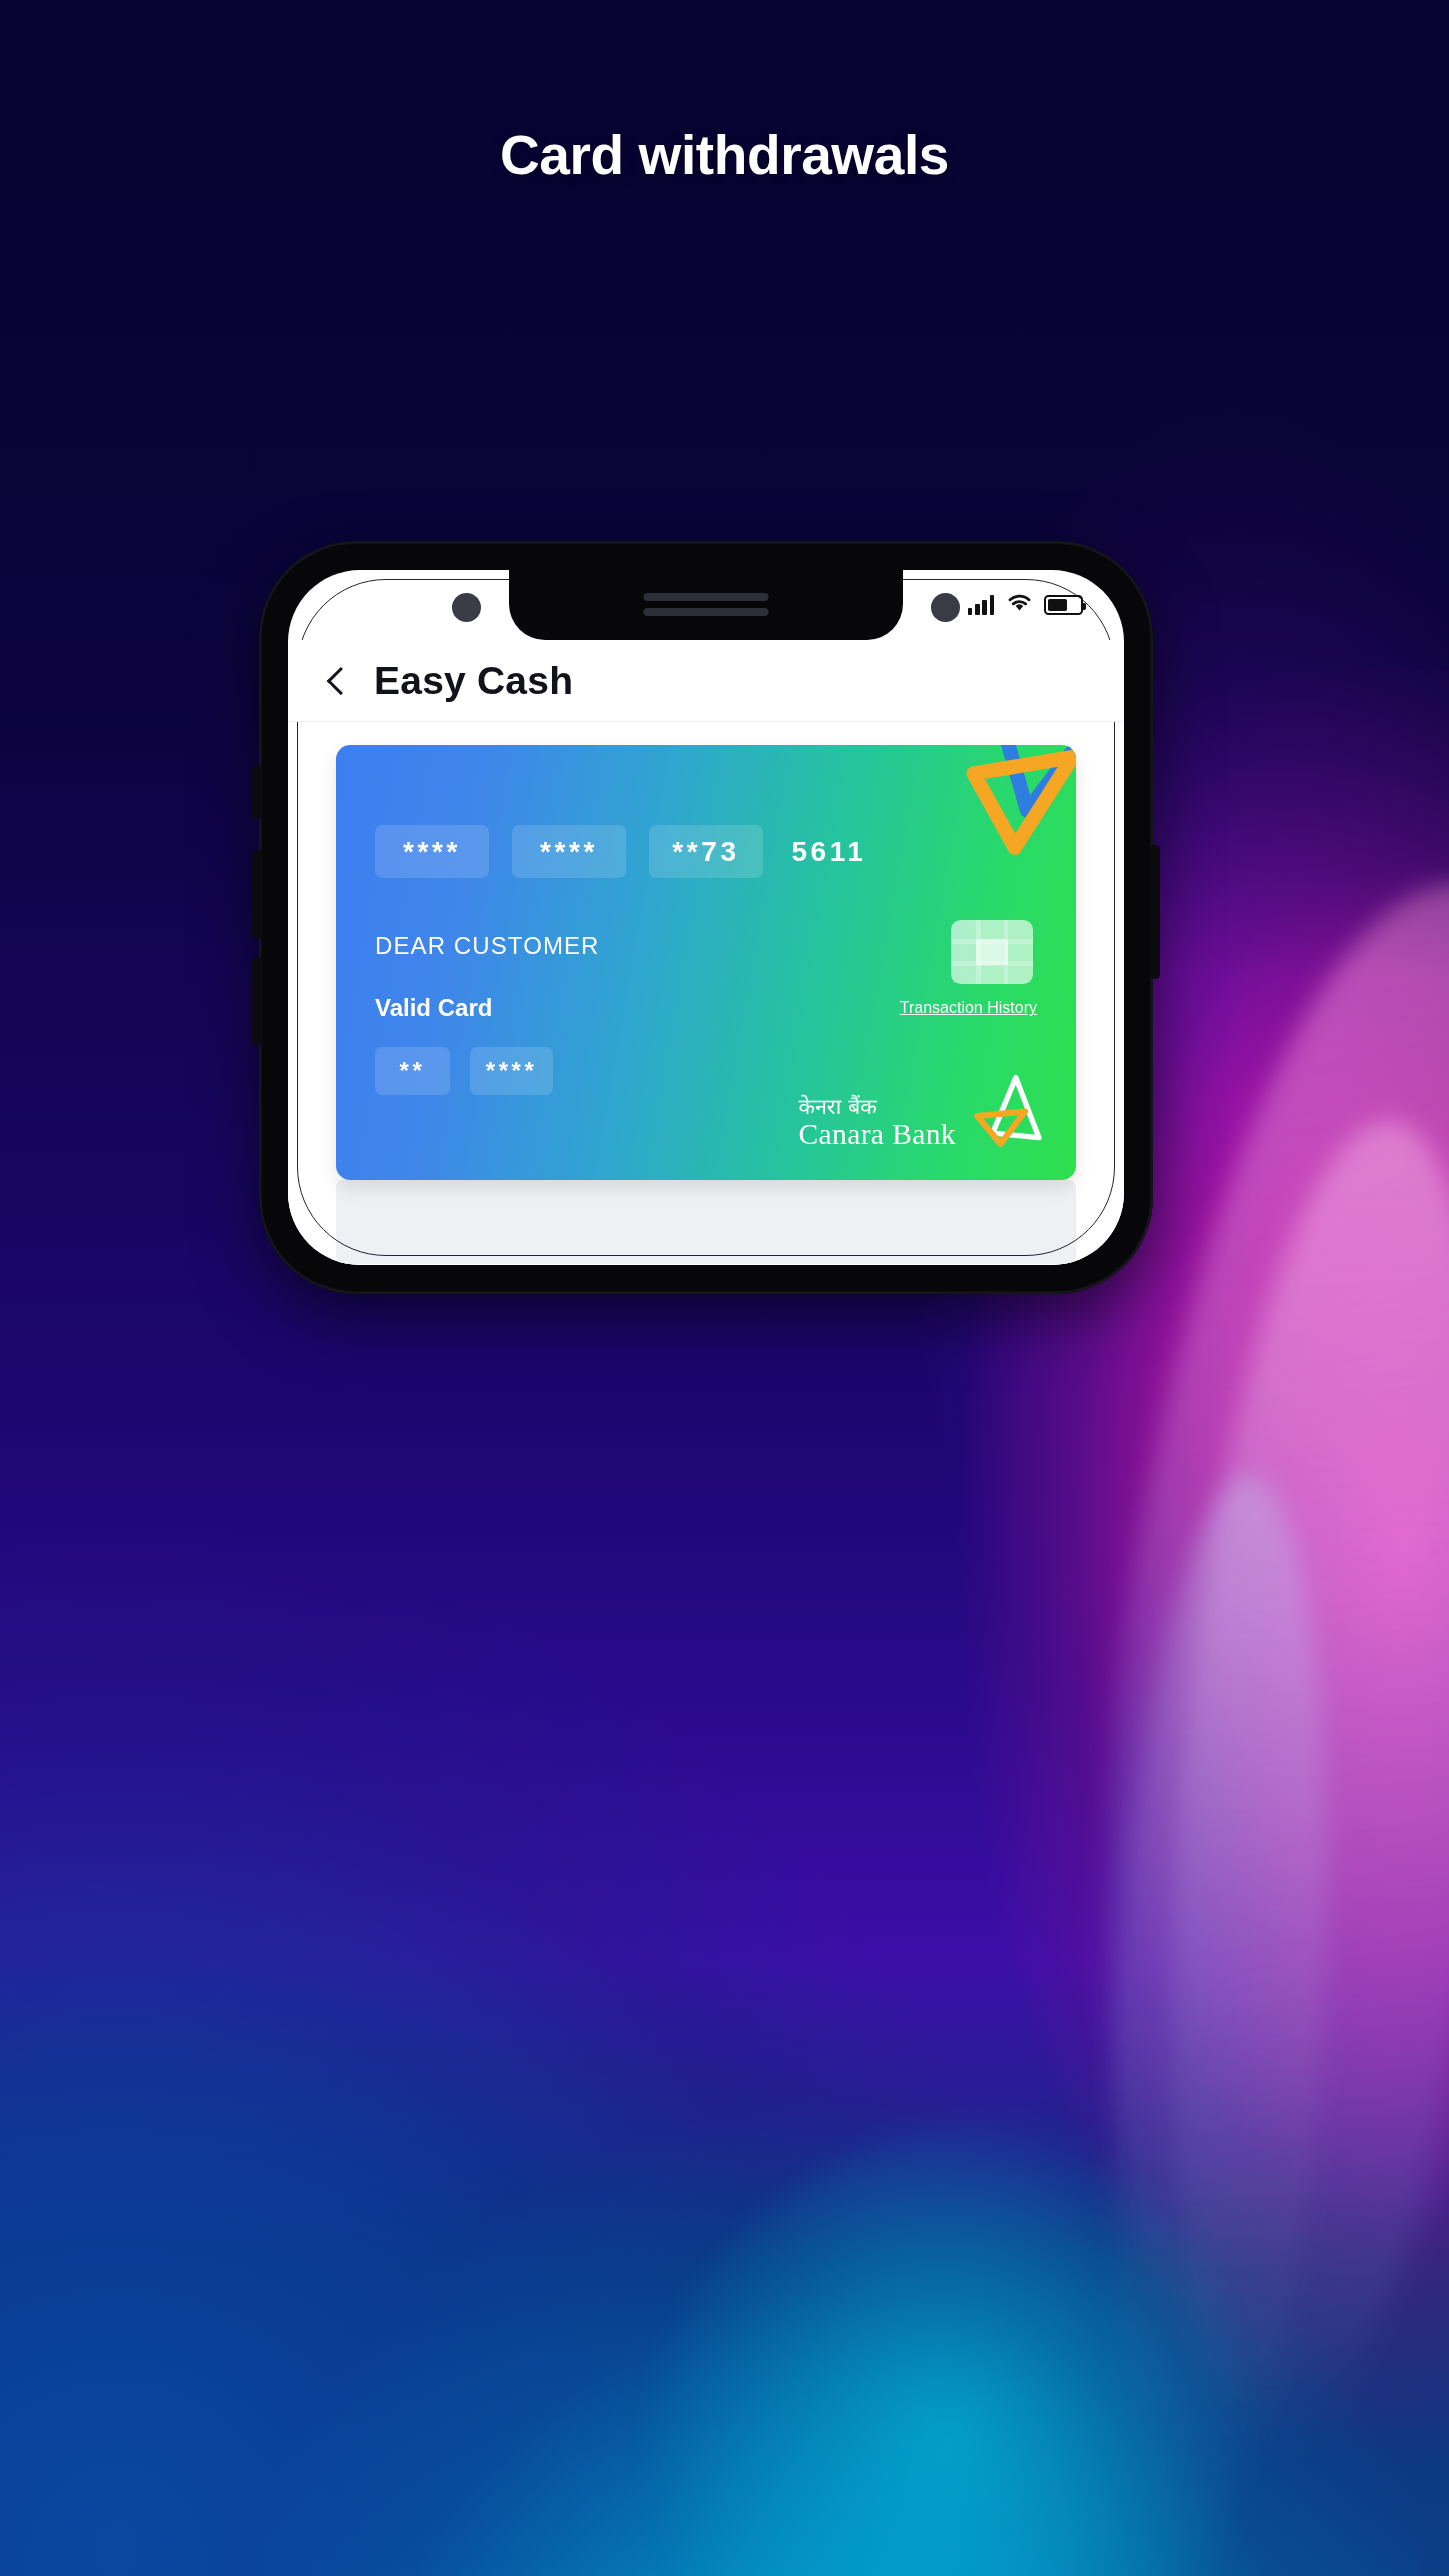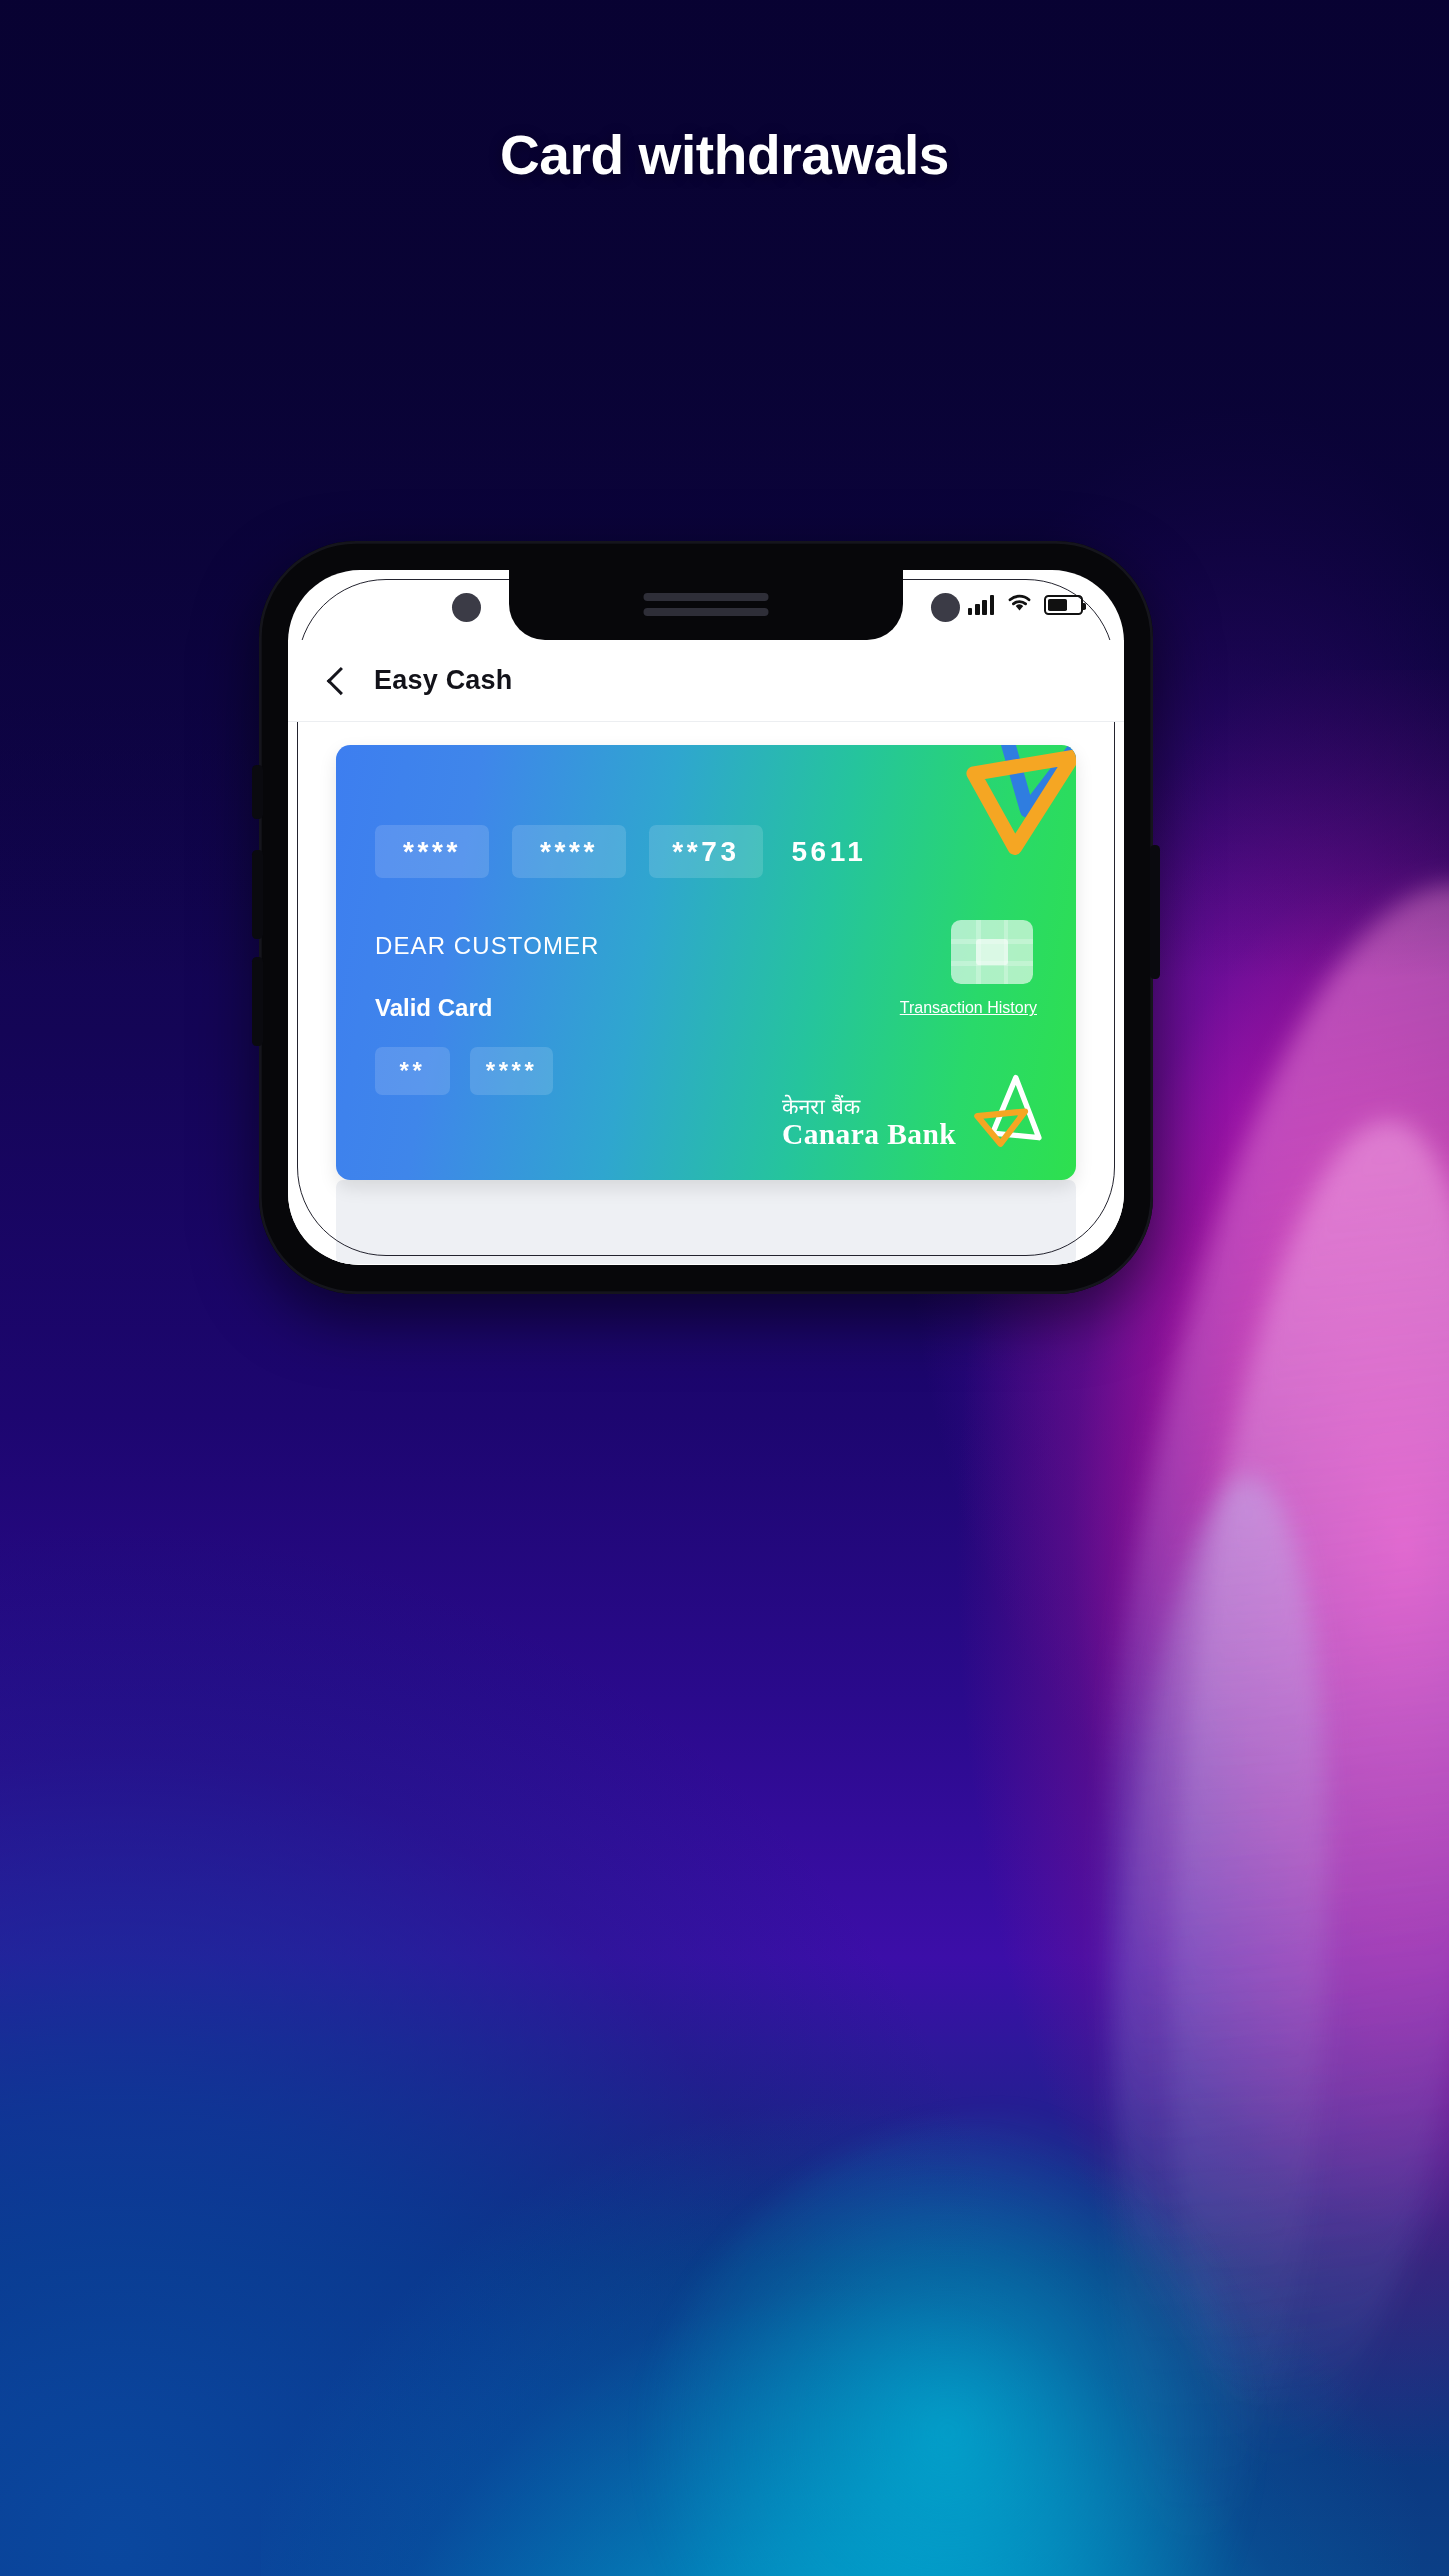--- a/index.html
+++ b/index.html
@@ -157,21 +157,21 @@
   #app-header {
     position:absolute; top:70px; left:0; right:0; height:82px;
     display:flex; align-items:center; gap:23px; padding:0 38px;
     border-bottom:0.9px solid #eceef1; background:#fff; z-index:4;
   }
   #back-chevron {
     width:19.7px; height:19.7px; border-left:3.6px solid #15151c;
     border-bottom:3.6px solid #15151c; transform:rotate(45deg);
     margin-left:5.4px; cursor:pointer;
   }
-  #screen-title { font-size:27px; font-weight:bold; color:#121219; letter-spacing:0.2px; }
+  #screen-title { font-size:39px; font-weight:bold; color:#121219; letter-spacing:0.2px; }
 
   
   #content {
     position:absolute; top:152px; left:0; right:0; bottom:0;
     padding:0 48px; background:#fff; overflow:hidden;
   }
 
   
   #bank-card {
     margin-top:23px; height:435px; border-radius:14.3px; position:relative;
@@ -213,21 +213,21 @@
     background:rgba(255,255,255,0.14); border-radius:7.2px;
     padding:9.8px 16px; min-width:75px; text-align:center;
     font-size:24px; letter-spacing:3.6px; font-weight:bold;
   }
   #bank-logo {
     position:absolute; right:34px; bottom:30px;
     display:flex; align-items:flex-end; gap:9px;
   }
   #bank-names { text-align:left; line-height:1.05; }
   #bank-hindi { font-size:21.5px; font-family:"DejaVu Sans", sans-serif; }
-  #bank-english { font-size:29.5px; font-family:"Liberation Serif", serif; font-weight:bold; letter-spacing:0.4px; }
+  #bank-english { font-size:29.5px; font-family:"Liberation Serif", serif; font-weight:normal; letter-spacing:0.4px; }
 
   
   .field-label {
     font-size:26px; color:#2b2f4a; margin-top:27px; margin-bottom:12.5px;
   }
   .field-box {
     background:#eef0f4; border-radius:7.2px; height:84px;
     display:flex; align-items:center; padding:0 25px;
     font-size:26px; color:#1b1d26;
   }

